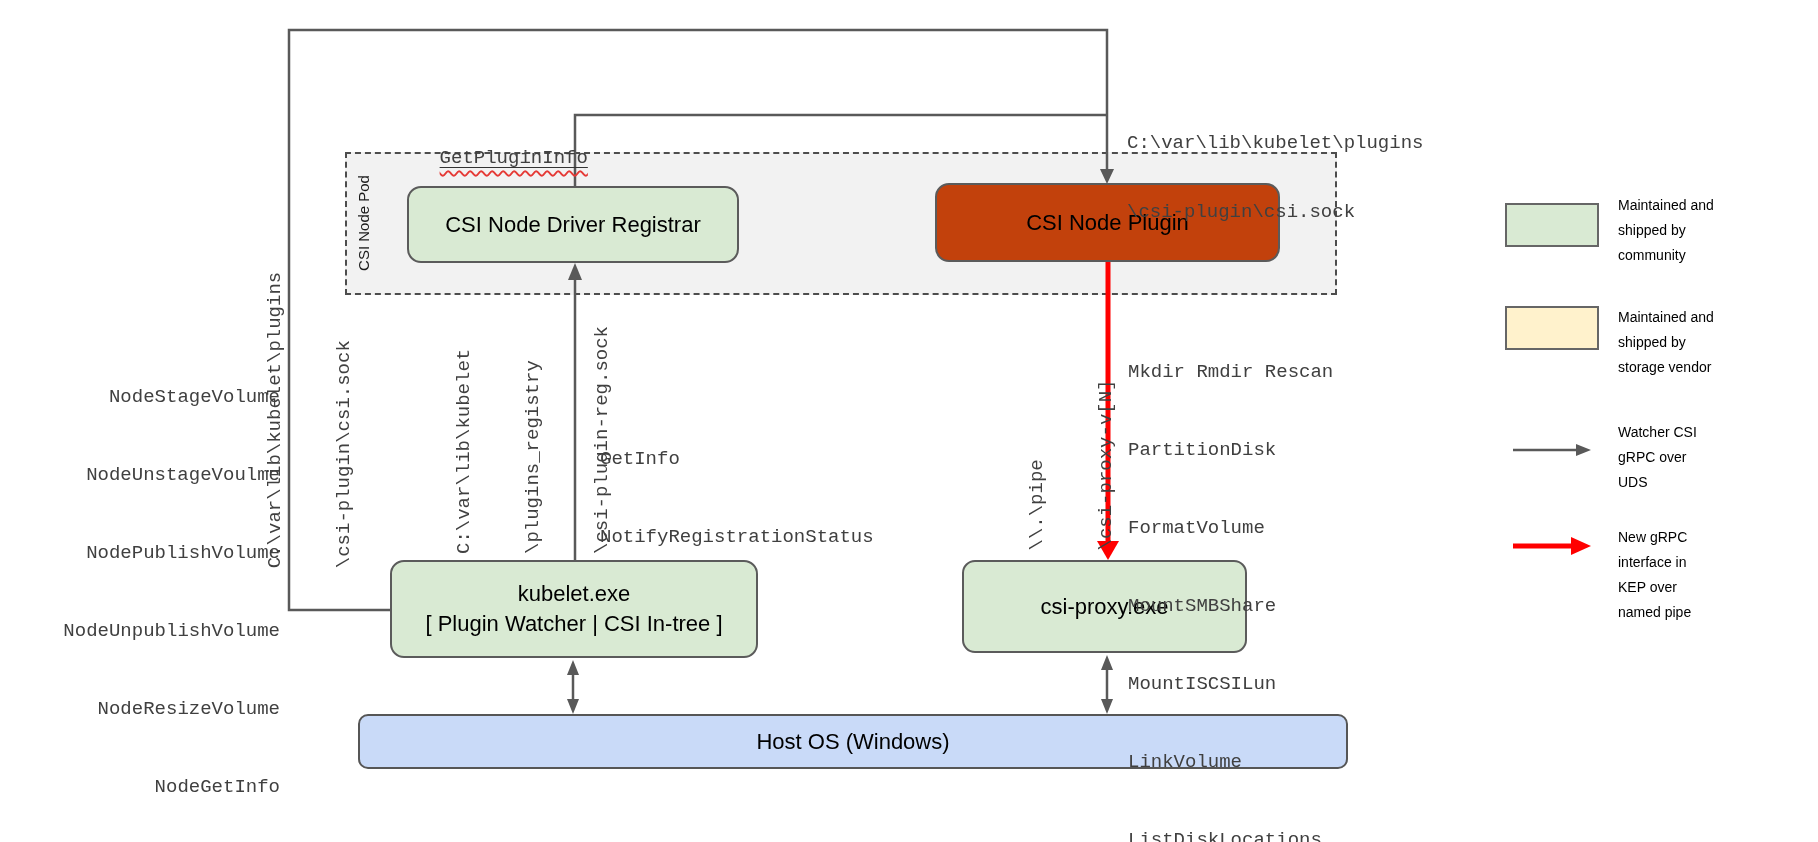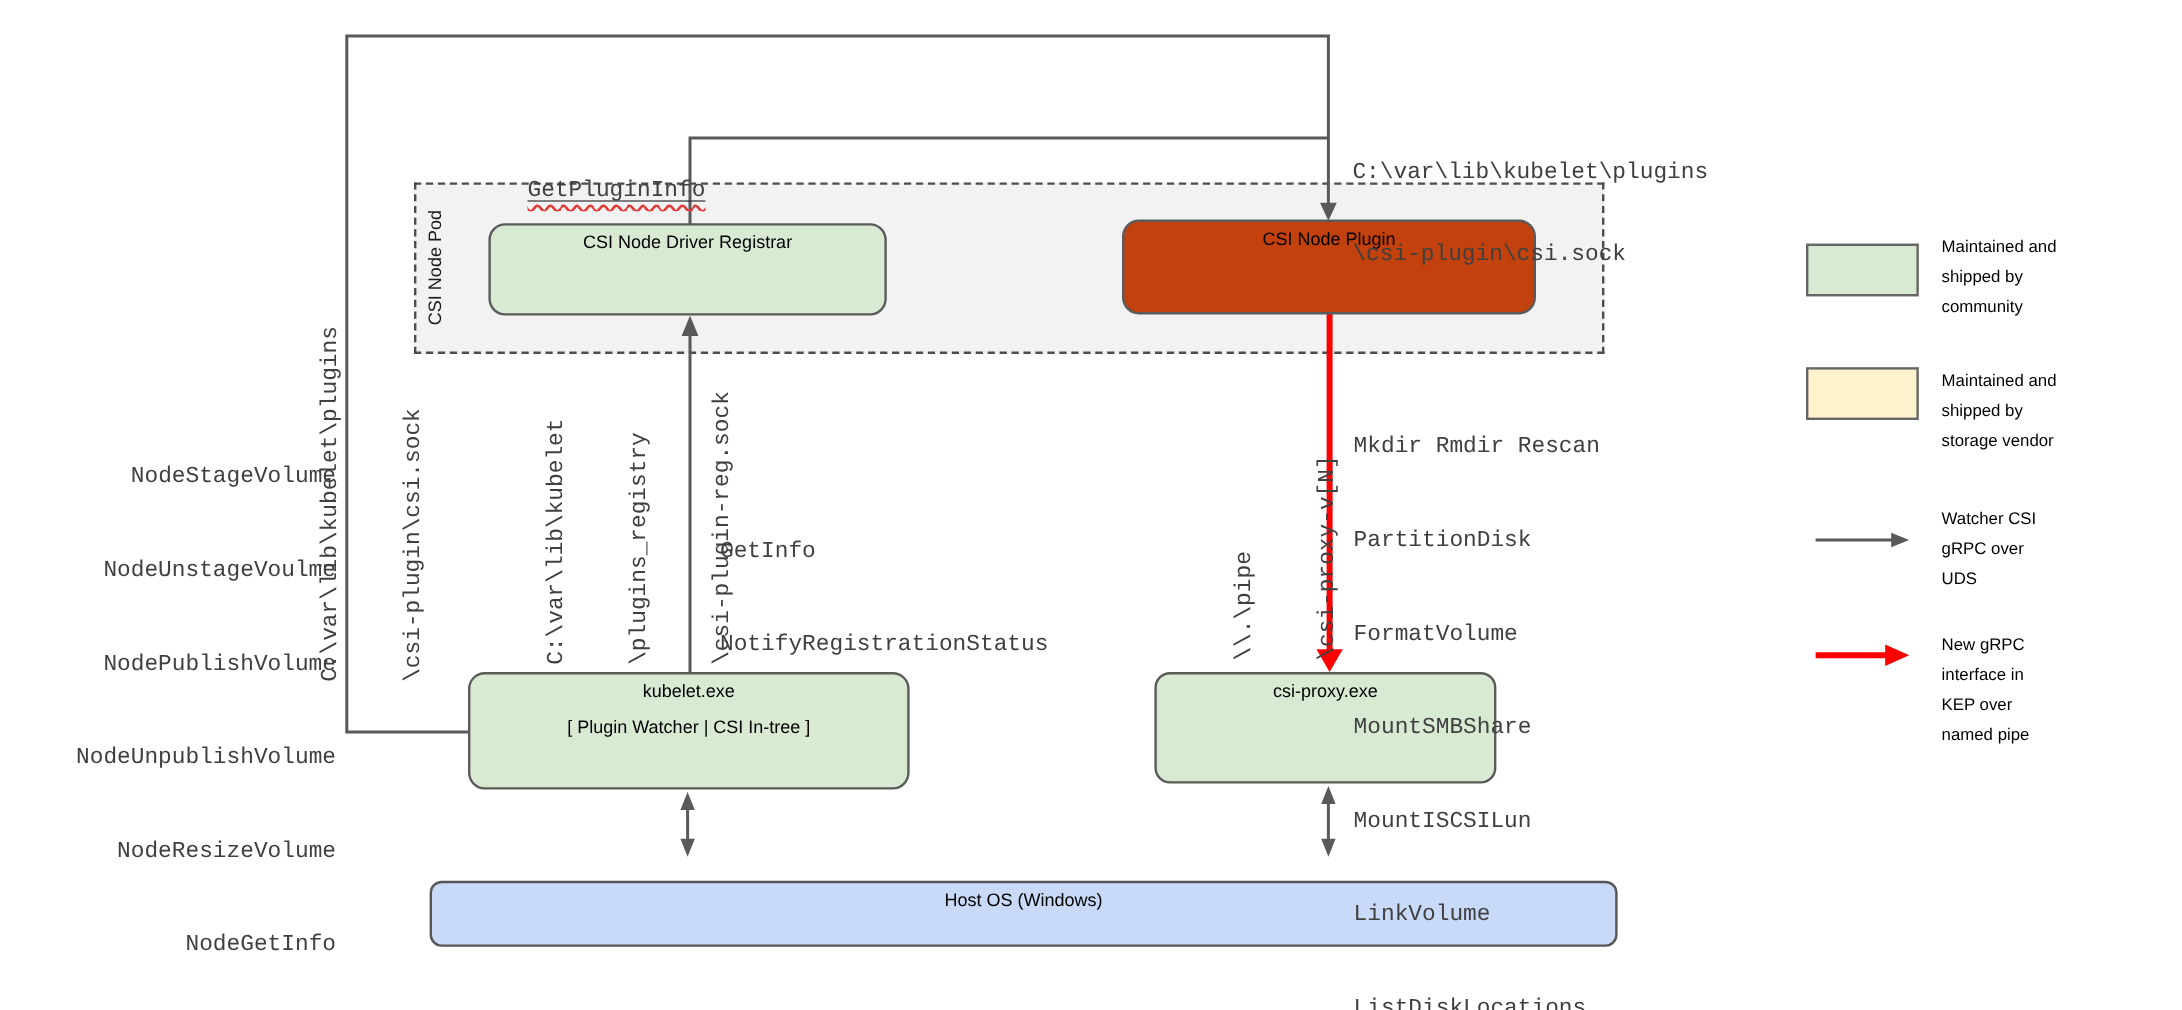--- a/index.html
+++ b/index.html
@@ -6,25 +6,25 @@
   #stage{position:relative;width:1818px;height:842px;background:#fff;overflow:hidden;
          font-family:"Liberation Sans",sans-serif;}
   svg.lines{position:absolute;left:0;top:0;z-index:2;}
   
   .pod{position:absolute;left:345px;top:152px;width:988px;height:139px;
        background:#f2f2f2;border:2px dashed #4d4d4d;z-index:1;}
   .pod-label{position:absolute;left:363px;top:223px;transform:translate(-50%,-50%) rotate(-90deg);
        font-size:15px;color:#1a1a1a;white-space:nowrap;z-index:3;}
   
   .node{position:absolute;border:2px solid #5b5b5b;border-radius:14px;z-index:3;
-        display:flex;flex-direction:column;align-items:center;
-        font-size:15px;color:#000;text-align:center;line-height:30px;}
+        display:flex;flex-direction:column;align-items:center;justify-content:center;
+        font-size:22px;color:#000;text-align:center;line-height:30px;}
   .green{background:#d9ead3;}
   .yellow{background:#c2410c;}
-  .blue{background:#c9daf8;margin-top:20px;}
+  .blue{background:#c9daf8;}
   .registrar{left:407px;top:186px;width:328px;height:73px;}
   .plugin{left:935px;top:183px;width:341px;height:75px;}
   .kubelet{left:390px;top:560px;width:364px;height:94px;}
   .csiproxy{left:962px;top:560px;width:281px;height:89px;border-radius:13px;}
   .hostos{left:358px;top:714px;width:986px;height:51px;border-radius:10px;border-color:#565656;}
   
   .mono{position:absolute;font-family:"Liberation Mono","DejaVu Sans Mono",monospace;
         font-size:19px;color:#404040;line-height:26px;white-space:pre;z-index:4;}
   .mono-sm{line-height:23px;}
   .vert{transform:translate(-50%,-50%) rotate(-90deg);text-align:left;}

